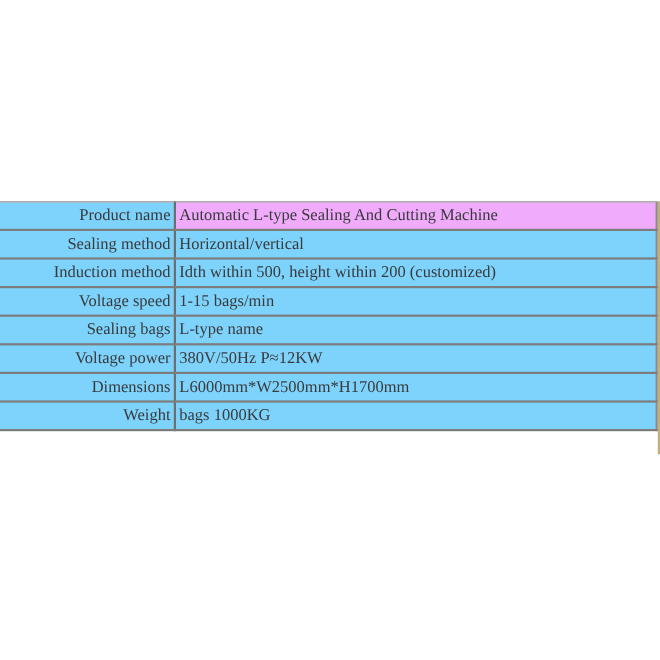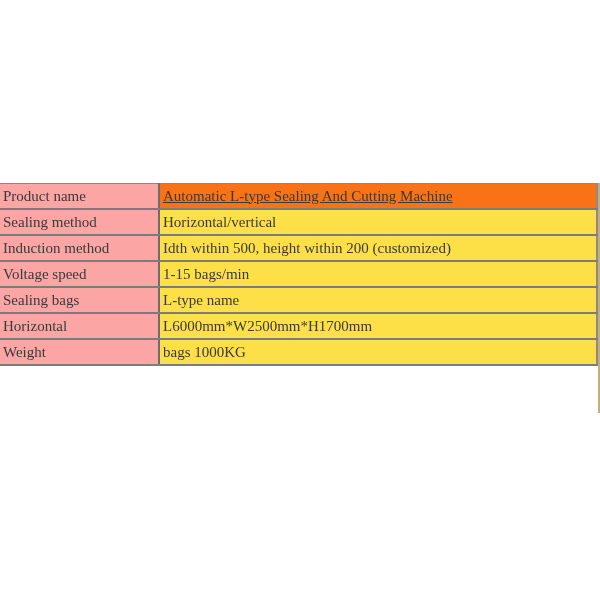--- a/index.html
+++ b/index.html
@@ -15,29 +15,30 @@
     .spec-table td {
       height: 24px;
       padding: 0 3px;
       border-top: 1px solid #8a8a8a;
       border-bottom: 2px solid #7c7c7c;
       white-space: nowrap;
       vertical-align: middle;
     }
     .spec-table td.label {
       width: 152px;
-      background: #fca5a5;
+      background: #7dd3fc;
       border-right: 2px solid #6e6e6e;
+      text-align: right;
     }
     .spec-table td.value {
-      background: #fde047;
+      background: #7dd3fc;
       border-left: 1px solid #9a9a9a;
       border-right: 2px solid #8a8a8a;
     }
-    .spec-table tr:first-child td.value { background: #f97316; text-decoration: underline; }
+    .spec-table tr:first-child td.value { background: #f0abfc; }
     .edge-line {
       position: absolute; left: 598px; top: 183px; width: 2px; height: 230px;
       background: #c2b078;
     }
   </style>
 </head>
 <body>
 
 <table class="spec-table">
   <tbody>
@@ -55,21 +56,25 @@
     </tr>
     <tr>
       <td class="label">Voltage speed</td>
       <td class="value">1-15 bags/min</td>
     </tr>
     <tr>
       <td class="label">Sealing bags</td>
       <td class="value">L-type name</td>
     </tr>
     <tr>
-      <td class="label">Horizontal</td>
+      <td class="label">Voltage power</td>
+      <td class="value">380V/50Hz P≈12KW</td>
+    </tr>
+    <tr>
+      <td class="label">Dimensions</td>
       <td class="value">L6000mm*W2500mm*H1700mm</td>
     </tr>
     <tr>
       <td class="label">Weight</td>
       <td class="value">bags 1000KG</td>
     </tr>
   </tbody>
 </table>
 <div class="edge-line"></div>
 

